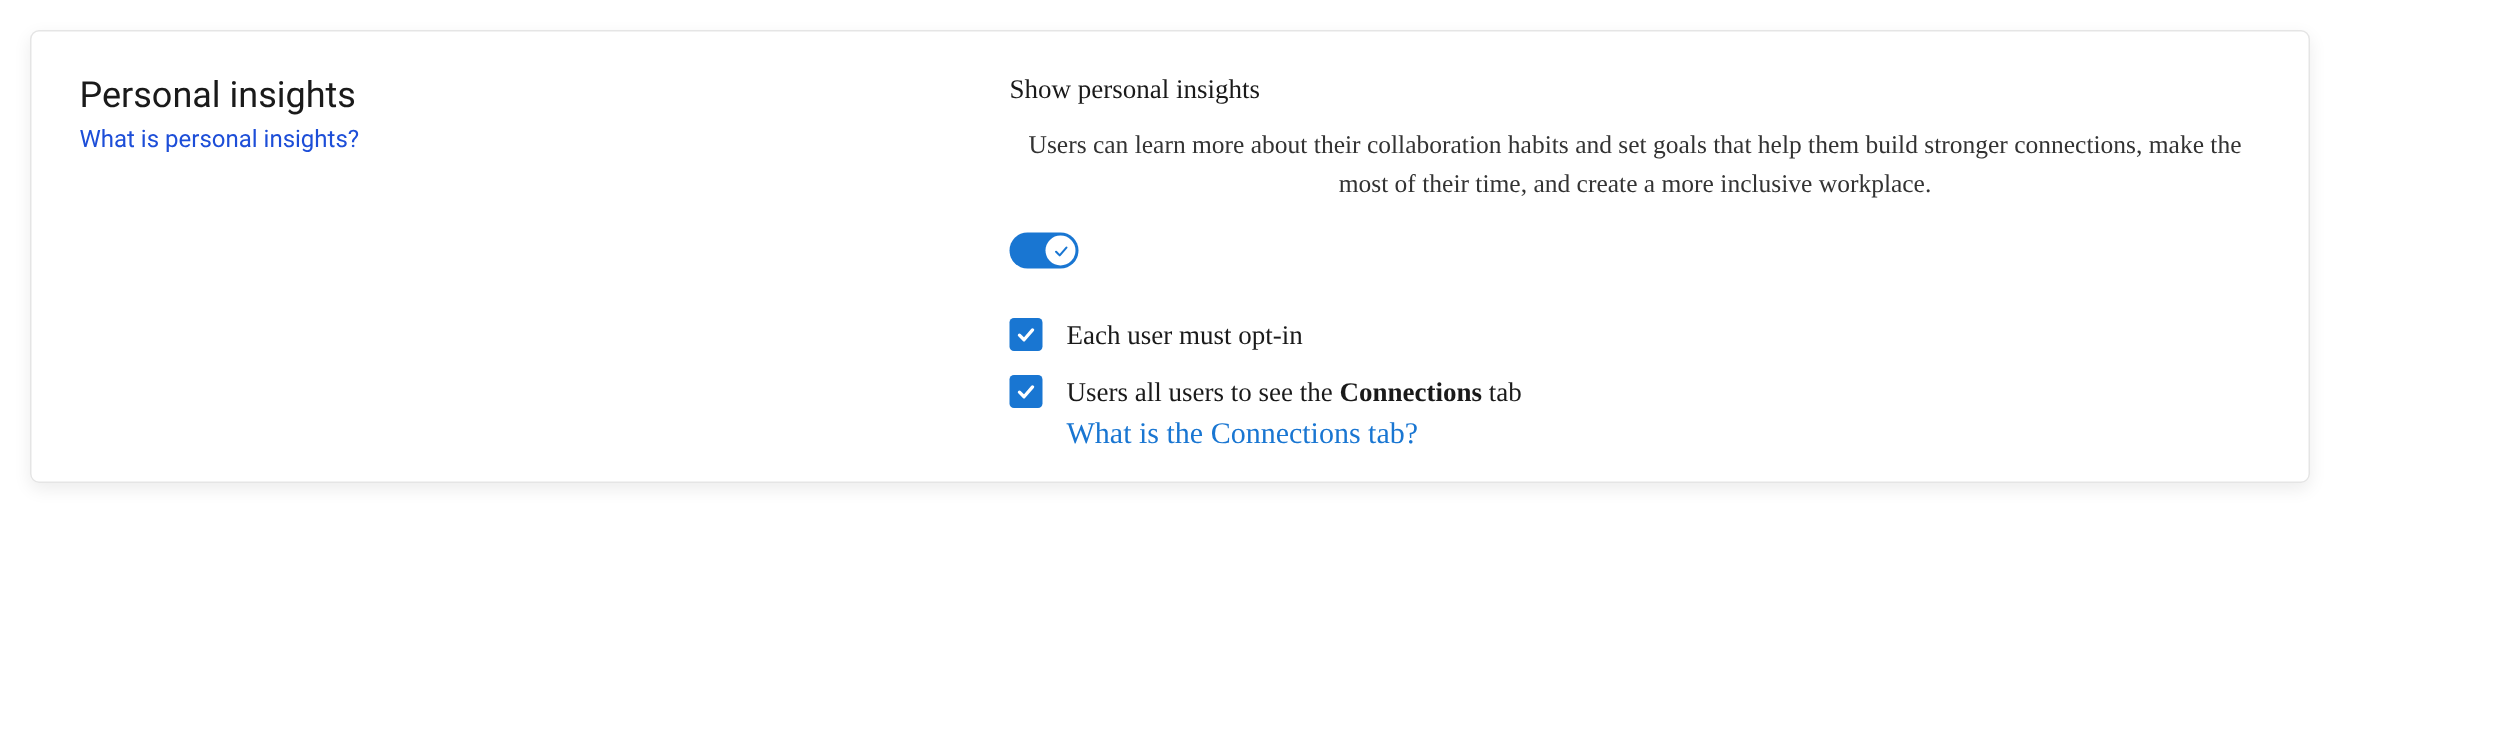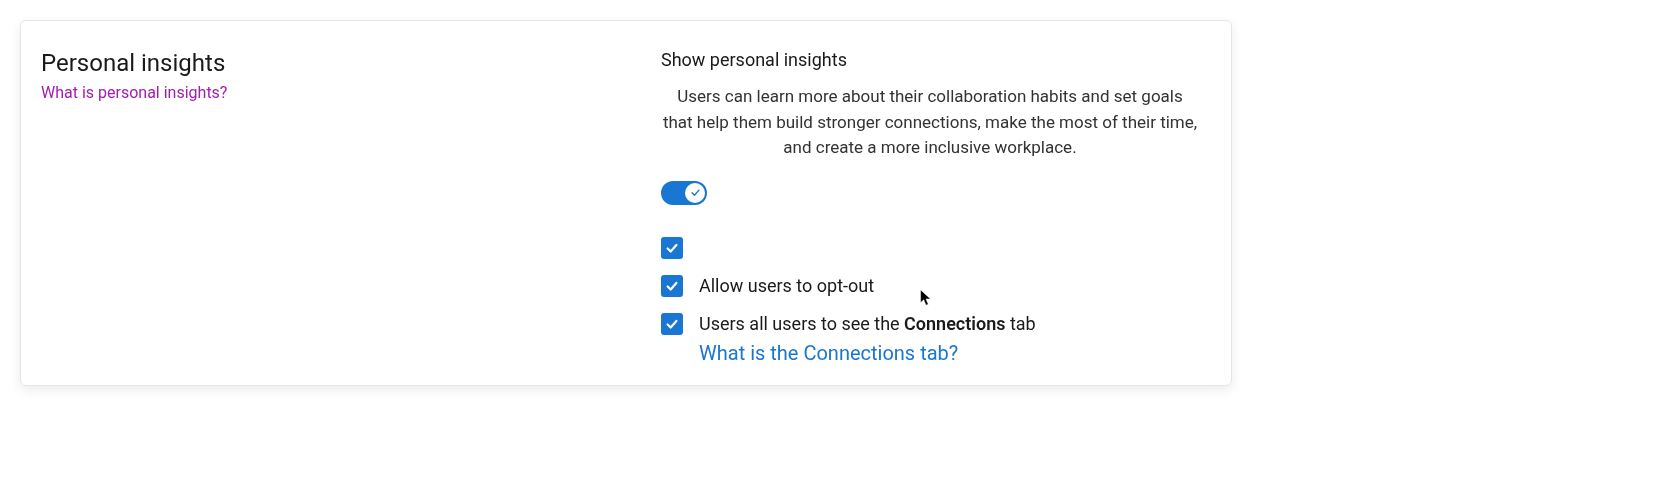--- a/index.html
+++ b/index.html
@@ -6,43 +6,44 @@
       margin: 0;
       padding: 0;
       box-sizing: border-box;
     }
     body {
       font-family: -apple-system, BlinkMacSystemFont, "Segoe UI", Roboto, Helvetica, Arial, sans-serif;
       background: #fff;
       padding: 20px;
     }
     .card {
-      width: 1212px;
+      width: 1520px;
       border: 1px solid #e5e5e5;
       border-radius: 6px;
-      padding: 28px 32px 20px 20px;
+      padding: 28px 32px 20px 32px;
       box-shadow: 0 4px 12px rgba(0,0,0,0.08);
       display: flex;
       gap: 20px;
     }
     .left-col {
       width: 600px;
       flex-shrink: 0;
     }
     .right-col {
       flex: 1;
+      font-family: Liberation Serif, serif;
     }
     .section-title {
       font-size: 24px;
       font-weight: 400;
       color: #1a1a1a;
       margin-bottom: 6px;
     }
     .help-link {
-      color: #a21caf;
+      color: #1d4ed8;
       font-size: 16px;
       text-decoration: none;
       cursor: pointer;
     }
     .sub-link {
       color: #1976d2;
       font-size: 20px;
       text-decoration: none;
       cursor: pointer;
       margin-left: 38px;
@@ -140,33 +141,23 @@
         </svg>
       </div>
     </div>
 
     <div class="checkbox-row">
       <div class="checkbox">
         <svg viewBox="0 0 16 16">
           <path d="M3 8.5 L6.5 12 L13 4.5" stroke="#fff" stroke-width="2.5" fill="none" stroke-linecap="round" stroke-linejoin="round"></path>
         </svg>
       </div>
+      <span class="checkbox-label">Each user must opt-in</span>
     </div>
 
-    <div class="checkbox-row">
-      <div class="checkbox">
-        <svg viewBox="0 0 16 16">
-          <path d="M3 8.5 L6.5 12 L13 4.5" stroke="#fff" stroke-width="2.5" fill="none" stroke-linecap="round" stroke-linejoin="round"></path>
-        </svg>
-      </div>
-      <span class="checkbox-label">Allow users to opt-out</span>
-      <svg class="cursor" style="left: 258px; top: 14px;" viewBox="0 0 14 20">
-        <path d="M1 1 L1 15 L4.5 12 L7 18 L9.5 17 L7 11 L12 11 Z" fill="#000" stroke="#fff" stroke-width="0.5"></path>
-      </svg>
-    </div>
 
     <div class="checkbox-row" style="margin-bottom: 6px;">
       <div class="checkbox">
         <svg viewBox="0 0 16 16">
           <path d="M3 8.5 L6.5 12 L13 4.5" stroke="#fff" stroke-width="2.5" fill="none" stroke-linecap="round" stroke-linejoin="round"></path>
         </svg>
       </div>
       <span class="checkbox-label">
         <span>Users all users to see the </span><span class="bold">Connections</span><span> tab</span>
       </span>

